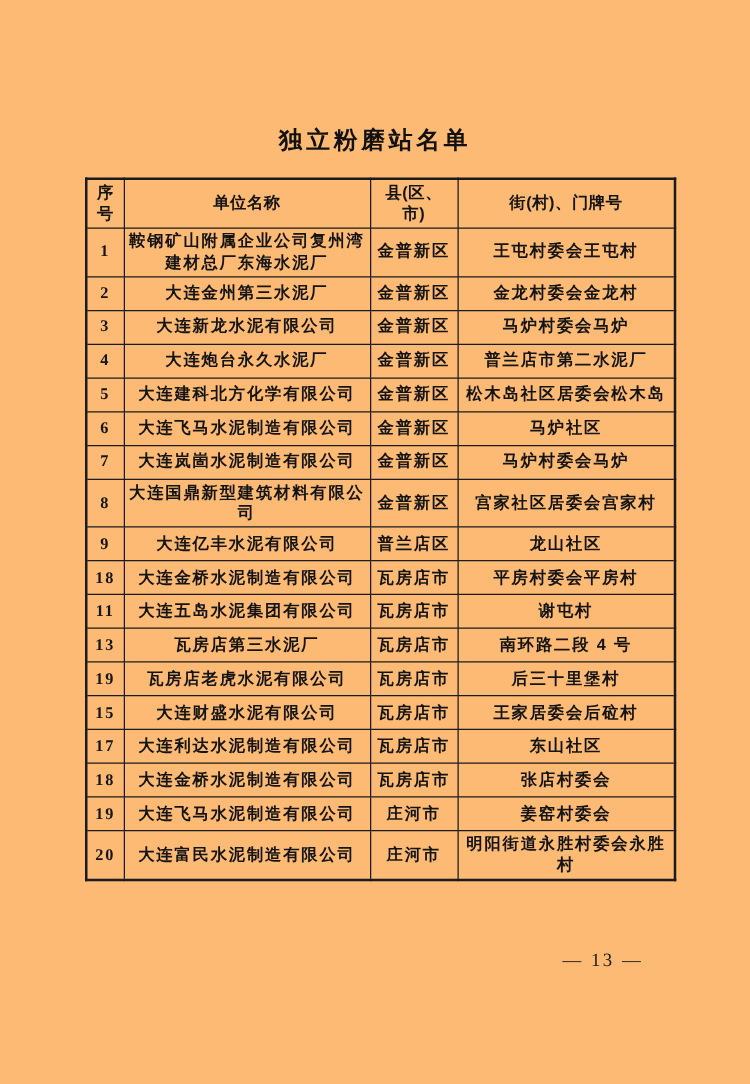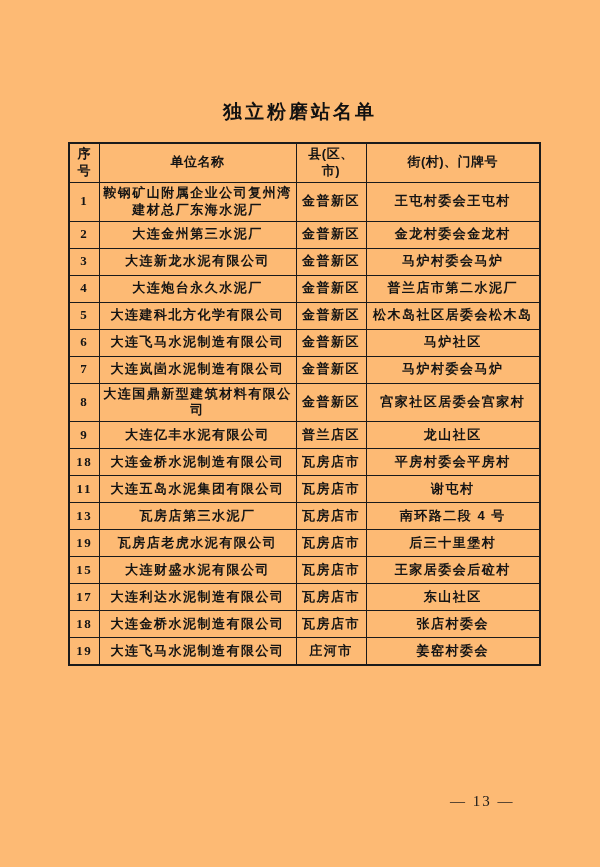--- a/index.html
+++ b/index.html
@@ -32,21 +32,20 @@
     font-size:12.5px;letter-spacing:0.5px;line-height:17px;
     word-break:break-all;padding:3px 4px;
   }
   td.no-cell{letter-spacing:0;font-family:"Liberation Serif","DejaVu Serif",serif;font-weight:700;font-size:13.5px;}
   td.addr-cell{letter-spacing:0.8px;font-size:12.5px;word-break:break-all;}
   td.county-cell{letter-spacing:1px;font-size:12.5px;}
   .page-number{
     position:absolute;top:761px;left:450px;
     font-size:15px;letter-spacing:2px;color:#1a1a1a;
     font-family:"Liberation Serif","DejaVu Serif",serif;
-    margin-top:32px;
   }
 </style>
 </head>
 <body>
 
 <div class="page">
 
   <div class="doc-title">独立粉磨站名单</div>
 
   <table class="roster">
@@ -160,18 +159,24 @@
           <td class="name-cell">大连金桥水泥制造有限公司</td>
           <td class="county-cell">瓦房店市</td>
           <td class="addr-cell">张店村委会</td>
         </tr>
         <tr>
           <td class="no-cell">19</td>
           <td class="name-cell">大连飞马水泥制造有限公司</td>
           <td class="county-cell">庄河市</td>
           <td class="addr-cell">姜窑村委会</td>
         </tr>
+        <tr>
+          <td class="no-cell">20</td>
+          <td class="name-cell">大连富民水泥制造有限公司</td>
+          <td class="county-cell">庄河市</td>
+          <td class="addr-cell">明阳街道永胜村委会永胜村</td>
+        </tr>
       </tbody>
   </table>
 
   <div class="page-number">— 13 —</div>
 
 </div>
 
 </body></html>

